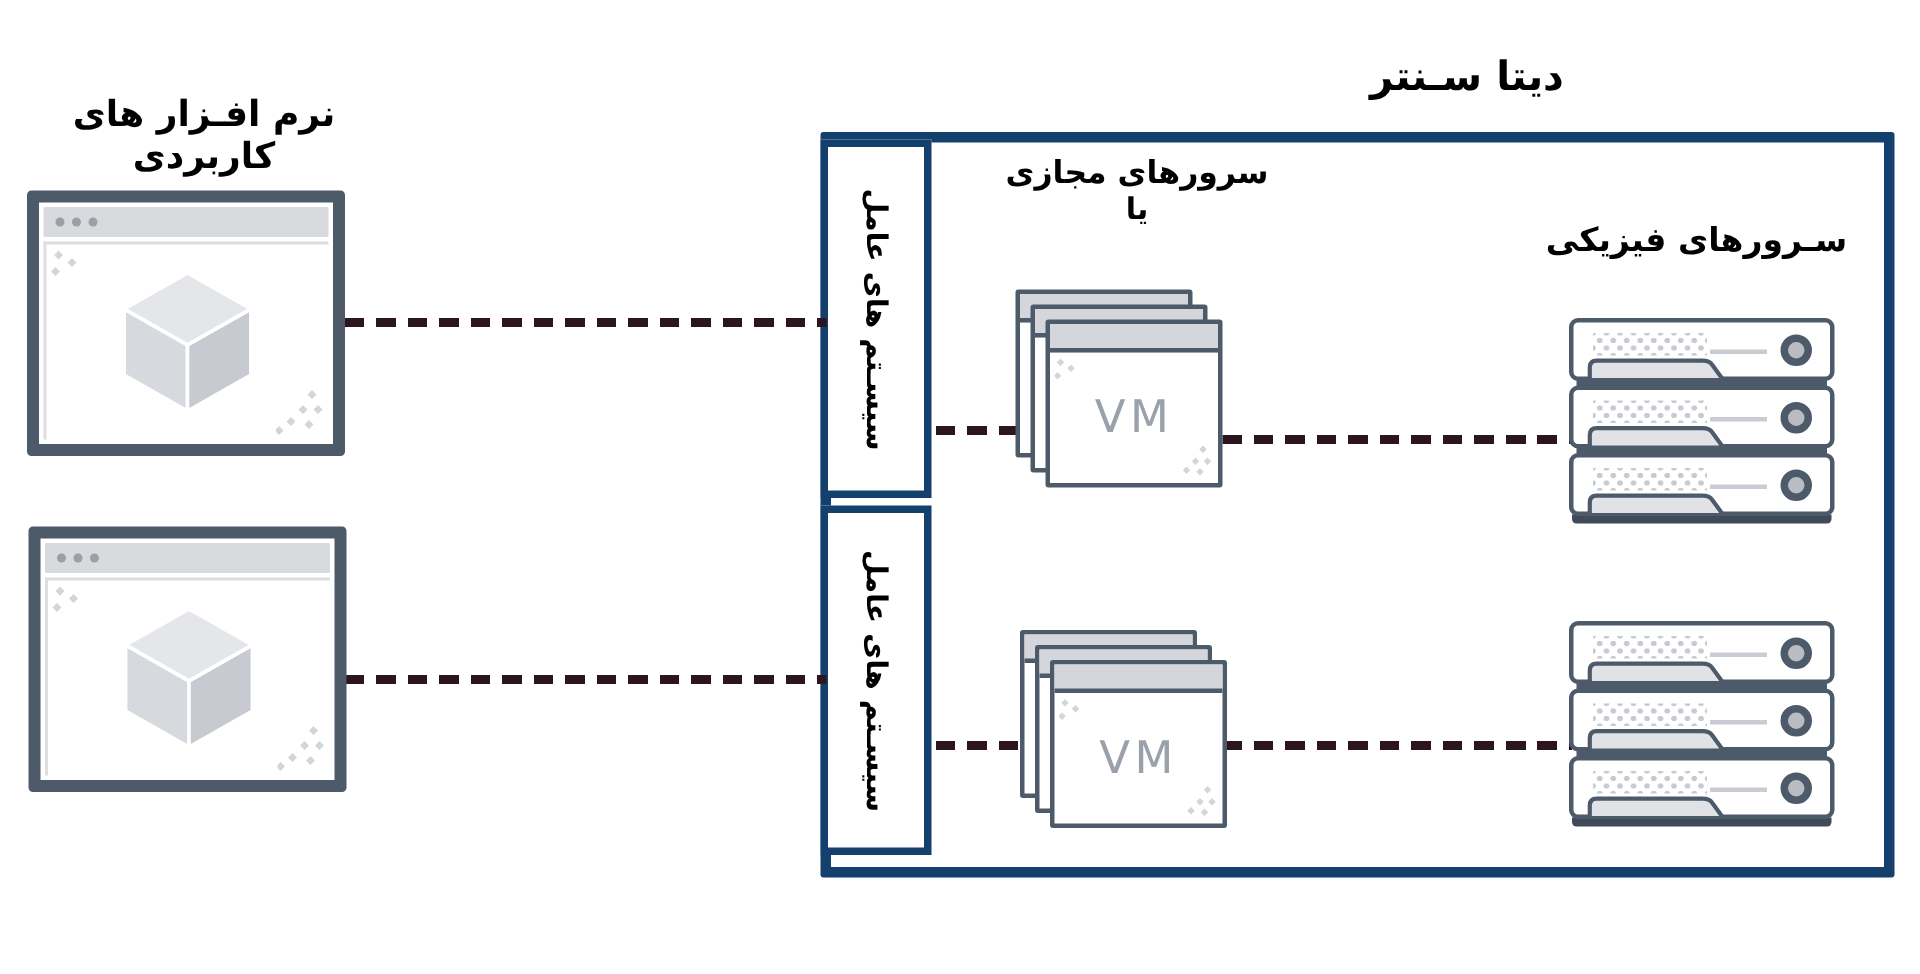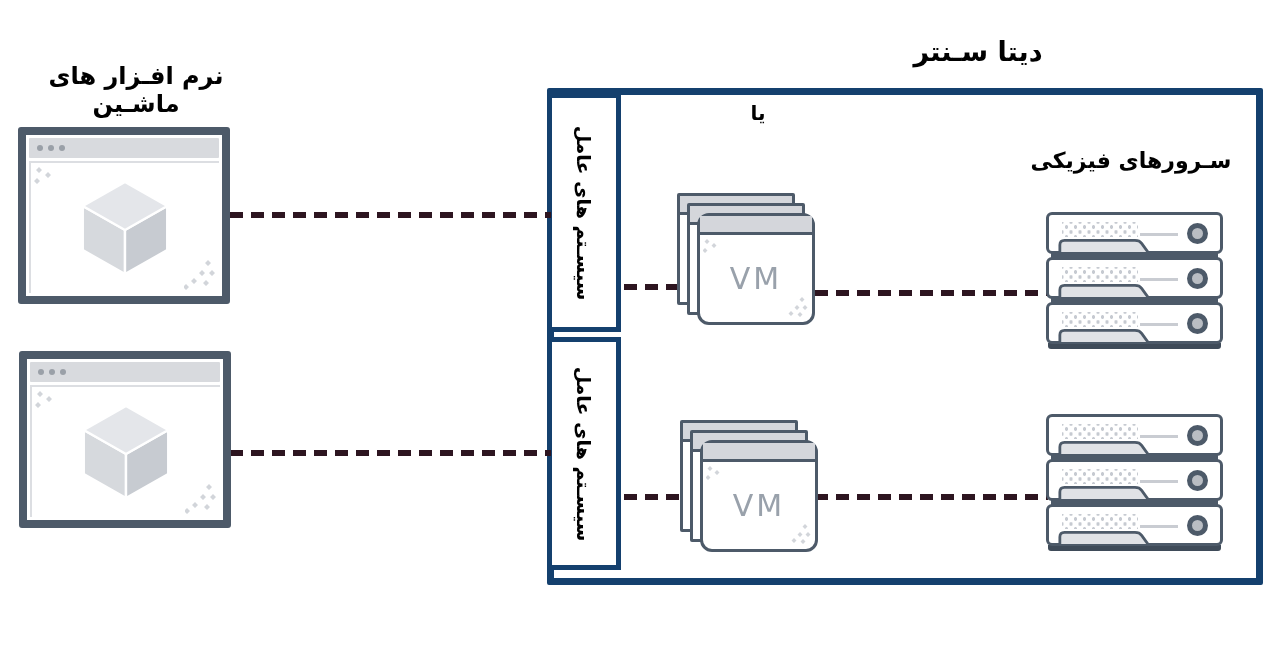--- a/index.html
+++ b/index.html
@@ -77,21 +77,21 @@
   .vmstack { width: 140px; height: 134px; }
   .vs1 { left: 677px; top: 193px; }
   .vs2 { left: 680px; top: 420px; }
   .vmwin {
     position: absolute; width: 118px; height: 112px;
     border: 3px solid #4d5a69; border-radius: 2px; background: #ffffff;
     display: flex; flex-direction: column;
   }
   .vmwin.p0 { left: 0;    top: 0; }
   .vmwin.p1 { left: 10px; top: 10px; }
-  .vmwin.p2 { left: 20px; top: 20px; border-radius: 12px; }
+  .vmwin.p2 { left: 20px; top: 20px; }
   .vm-bar { height: 19px; background: #d4d6db; border-bottom: 3px solid #4d5a69; flex: 0 0 auto; }
   .vm-body {
     flex: 1; position: relative;
     display: flex; align-items: center; justify-content: center;
   }
   .vm-text { font-size: 30px; font-weight: normal; color: #99a1ab; letter-spacing: 3px; }
   .vm-body .corner-dots.tl { width: 18px; height: 18px; }
   .vm-body .corner-dots.br { width: 24px; height: 24px; }
 
   
@@ -118,23 +118,24 @@
     position: absolute; right: 12px; top: 8px; width: 21px; height: 21px;
     border: 5px solid #4d5a69; border-radius: 50%; background: #b9bdc3;
   }
 </style>
 </head>
 <body>
 
 <div>
 
   <div class="abs caption dc-title" dir="rtl">دیتا سـنتر</div>
-  <div class="abs caption apps-title" dir="rtl">نرم افـزار های ماشـین</div>
+  <div class="abs caption apps-title" dir="rtl">نرم افـزار های کاربردی</div>
   <div class="abs caption phys-title" dir="rtl">سـرورهای فیزیکی</div>
   <div class="abs caption vm-caption" dir="rtl">
+    <div>سرورهای  مجازی</div>
     <div class="mid">یا</div>
   </div>
 
   <div class="abs dc-box"></div>
 
   <div class="abs os-bar one">
     <span class="os-text" dir="rtl">سیسـتم های عامل</span>
   </div>
   <div class="abs os-bar two">
     <span class="os-text" dir="rtl">سیسـتم های عامل</span>

